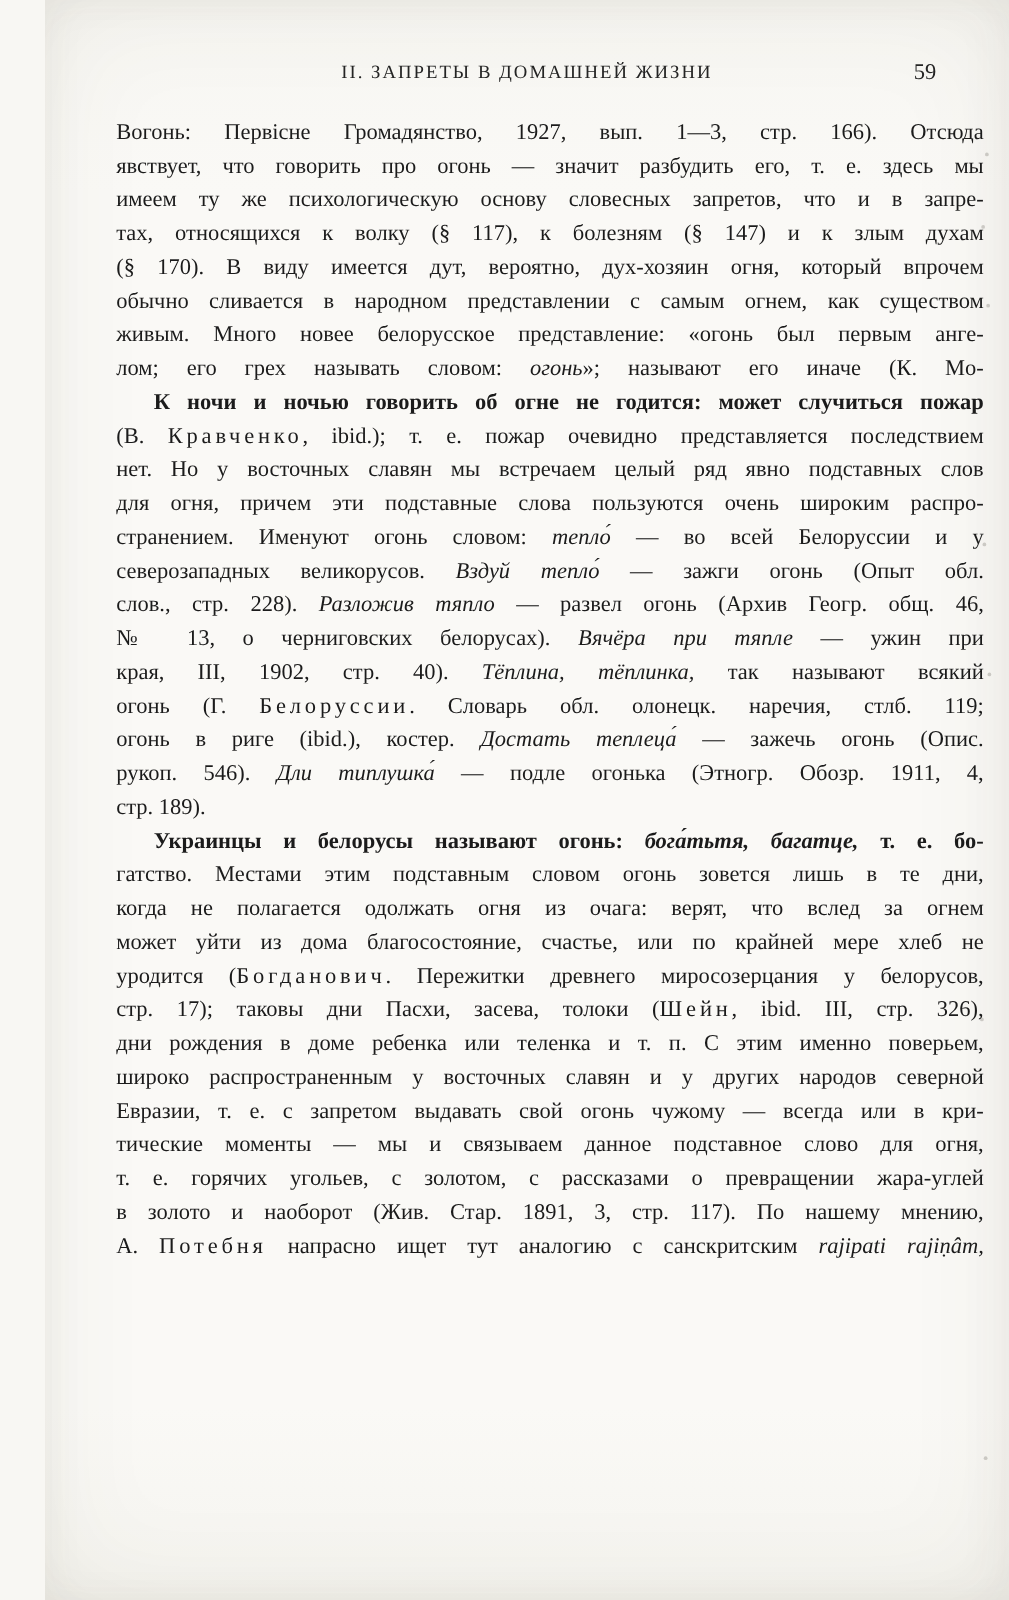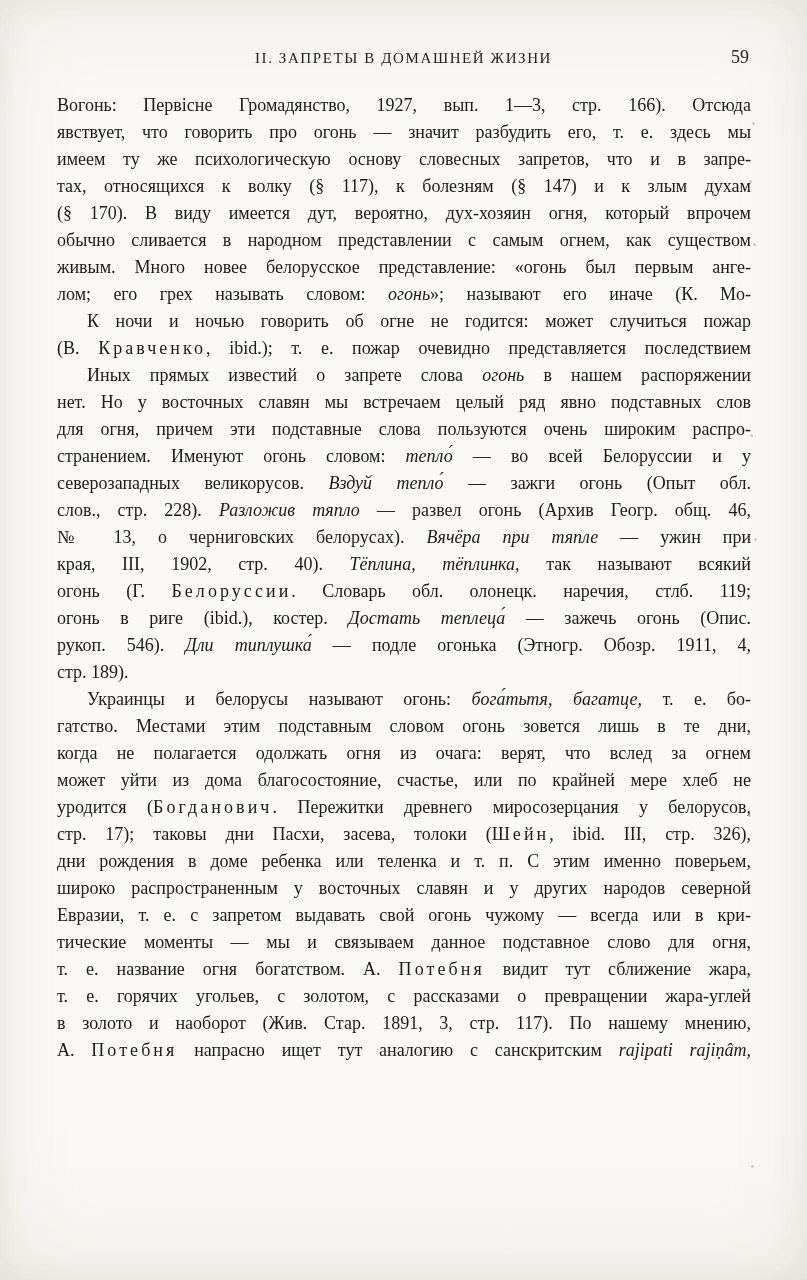--- a/index.html
+++ b/index.html
@@ -6,41 +6,42 @@
   body {
     width:807px; height:1280px; position:relative; overflow:hidden;
     background:#f8f7f3;
     font-family:"Liberation Serif","DejaVu Serif",serif;
     color:#1b1b1b;
   }
   .page {
     position:absolute; inset:0;
     background:linear-gradient(180deg,#f7f6f2 0%,#faf9f6 12%,#faf9f6 88%,#f5f4ef 100%);
     box-shadow: inset 0 0 90px rgba(90,80,60,0.07), inset -10px 0 35px rgba(90,80,60,0.045), inset 10px 0 28px rgba(90,80,60,0.03);
+    margin-left: 36px;
   }
   .running-head {
     position:absolute; top:50px; left:0; width:100%;
     text-align:center; font-size:15px; letter-spacing:1.6px;
     color:#242424;
   }
   .page-number {
     position:absolute; top:47px; right:58px;
     font-size:18px; color:#242424;
   }
   .body-text {
     position:absolute; left:57px; top:92px; width:694px;
   }
   .paragraph { margin:0; }
   .line {
     height:27px; line-height:27px; font-size:18px;
     text-align:justify; text-align-last:justify; text-justify:inter-word;
     white-space:normal; overflow:visible;
   }
   .line.end { text-align-last:left; }
-  .line.indent { text-indent:30px; }
+  .line.indent { text-indent:30px;font-weight:bold; }
   .it { font-style:italic; }
   .spaced { letter-spacing:0.17em; }
   .speck {
     position:absolute; border-radius:50%;
     background:rgba(60,55,45,0.22); width:3px; height:3px;
   }
 </style>
 </head>
 <body>
 
@@ -56,21 +57,20 @@
         <div class="line"><span>(§ 170). В виду имеется дут, вероятно, дух-хозяин огня, который впрочем</span></div>
         <div class="line"><span>обычно сливается в народном представлении с самым огнем, как существом</span></div>
         <div class="line"><span>живым. Много новее белорусское представление: «огонь был первым анге-</span></div>
         <div class="line"><span>лом; его грех называть словом: </span><span class="it">огонь</span><span>»; называют его иначе (К. Mo-</span></div>
       </div>
       <div class="paragraph">
         <div class="line indent"><span>К ночи и ночью говорить об огне не годится: может случиться пожар</span></div>
         <div class="line"><span>(В. </span><span class="spaced">Кравченко</span><span>, ibid.); т. е. пожар очевидно представляется последствием</span></div>
       </div>
       <div class="paragraph">
-        <div class="line indent"><span>Иных прямых известий о запрете слова </span><span class="it">огонь</span><span> в нашем распоряжении</span></div>
         <div class="line"><span>нет. Но у восточных славян мы встречаем целый ряд явно подставных слов</span></div>
         <div class="line"><span>для огня, причем эти подставные слова пользуются очень широким распро-</span></div>
         <div class="line"><span>странением. Именуют огонь словом: </span><span class="it">тепло́</span><span> — во всей Белоруссии и у</span></div>
         <div class="line"><span>северозападных великорусов. </span><span class="it">Вздуй тепло́</span><span> — зажги огонь (Опыт обл.</span></div>
         <div class="line"><span>слов., стр. 228). </span><span class="it">Разложив тяпло</span><span> — развел огонь (Архив Геогр. общ. 46,</span></div>
         <div class="line"><span>№ 13, о черниговских белорусах). </span><span class="it">Вячёра при тяпле</span><span> — ужин при</span></div>
         <div class="line"><span>края, III, 1902, стр. 40). </span><span class="it">Тёплина, тёплинка,</span><span> так называют всякий</span></div>
         <div class="line"><span>огонь (Г. </span><span class="spaced">Белоруссии</span><span>. Словарь обл. олонецк. наречия, стлб. 119;</span></div>
         <div class="line"><span>огонь в риге (ibid.), костер. </span><span class="it">Достать теплеца́</span><span> — зажечь огонь (Опис.</span></div>
         <div class="line"><span>рукоп. 546). </span><span class="it">Дли типлушка́</span><span> — подле огонька (Этногр. Обозр. 1911, 4,</span></div>
@@ -80,21 +80,20 @@
         <div class="line indent"><span>Украинцы и белорусы называют огонь: </span><span class="it">бога́тьтя, багатце,</span><span> т. е. бо-</span></div>
         <div class="line"><span>гатство. Местами этим подставным словом огонь зовется лишь в те дни,</span></div>
         <div class="line"><span>когда не полагается одолжать огня из очага: верят, что вслед за огнем</span></div>
         <div class="line"><span>может уйти из дома благосостояние, счастье, или по крайней мере хлеб не</span></div>
         <div class="line"><span>уродится (</span><span class="spaced">Богданович</span><span>. Пережитки древнего миросозерцания у белорусов,</span></div>
         <div class="line"><span>стр. 17); таковы дни Пасхи, засева, толоки (</span><span class="spaced">Шейн</span><span>, ibid. III, стр. 326),</span></div>
         <div class="line"><span>дни рождения в доме ребенка или теленка и т. п. С этим именно поверьем,</span></div>
         <div class="line"><span>широко распространенным у восточных славян и у других народов северной</span></div>
         <div class="line"><span>Евразии, т. е. с запретом выдавать свой огонь чужому — всегда или в кри-</span></div>
         <div class="line"><span>тические моменты — мы и связываем данное подставное слово для огня,</span></div>
-        <div class="line"><span>т. е. название огня богатством. А. </span><span class="spaced">Потебня</span><span> видит тут сближение жара,</span></div>
         <div class="line"><span>т. е. горячих угольев, с золотом, с рассказами о превращении жара-углей</span></div>
         <div class="line"><span>в золото и наоборот (Жив. Стар. 1891, 3, стр. 117). По нашему мнению,</span></div>
         <div class="line"><span>А. </span><span class="spaced">Потебня</span><span> напрасно ищет тут аналогию с санскритским </span><span class="it">rajipati rajiṇâm,</span></div>
       </div>
     </div>
   <div class="speck" style="left:752px; top:122px;"></div>
   <div class="speck" style="left:749px; top:180px;"></div>
   <div class="speck" style="left:753px; top:243px;"></div>
   <div class="speck" style="left:750px; top:434px;"></div>
   <div class="speck" style="left:754px; top:538px;"></div>

